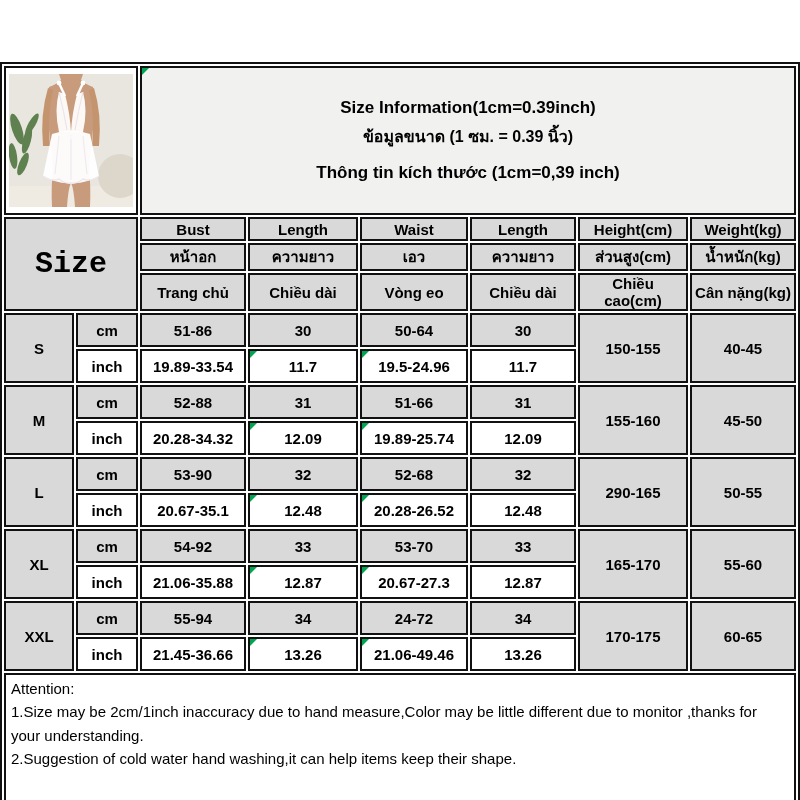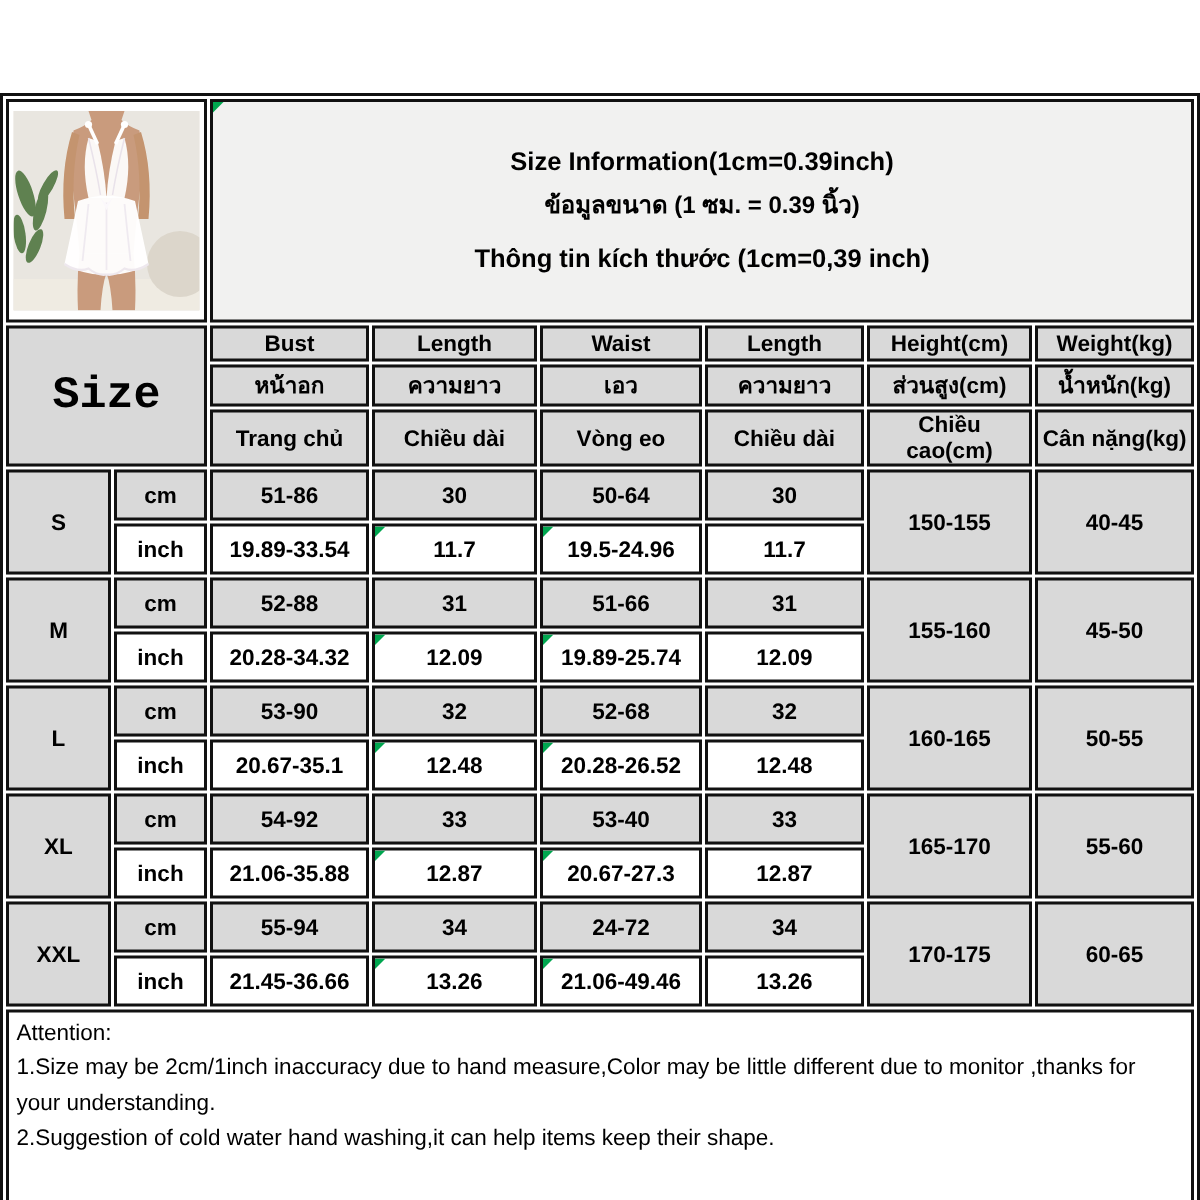--- a/index.html
+++ b/index.html
@@ -150,37 +150,37 @@
     <td class="white">12.09</td>
   </tr>
 
   <tr class="r-data">
     <td rowspan="2" class="gray szletter">L</td>
     <td class="gray">cm</td>
     <td class="gray">53-90</td>
     <td class="gray">32</td>
     <td class="gray">52-68</td>
     <td class="gray">32</td>
-    <td rowspan="2" class="gray">160-165</td>
+    <td rowspan="2" class="gray">290-165</td>
     <td rowspan="2" class="gray">50-55</td>
   </tr>
   <tr class="r-data">
     <td class="white">inch</td>
     <td class="white">20.67-35.1</td>
     <td class="white gt">12.48</td>
     <td class="white gt">20.28-26.52</td>
     <td class="white">12.48</td>
   </tr>
 
   <tr class="r-data">
     <td rowspan="2" class="gray szletter">XL</td>
     <td class="gray">cm</td>
     <td class="gray">54-92</td>
     <td class="gray">33</td>
-    <td class="gray">53-40</td>
+    <td class="gray">53-70</td>
     <td class="gray">33</td>
     <td rowspan="2" class="gray">165-170</td>
     <td rowspan="2" class="gray">55-60</td>
   </tr>
   <tr class="r-data">
     <td class="white">inch</td>
     <td class="white">21.06-35.88</td>
     <td class="white gt">12.87</td>
     <td class="white gt">20.67-27.3</td>
     <td class="white">12.87</td>

